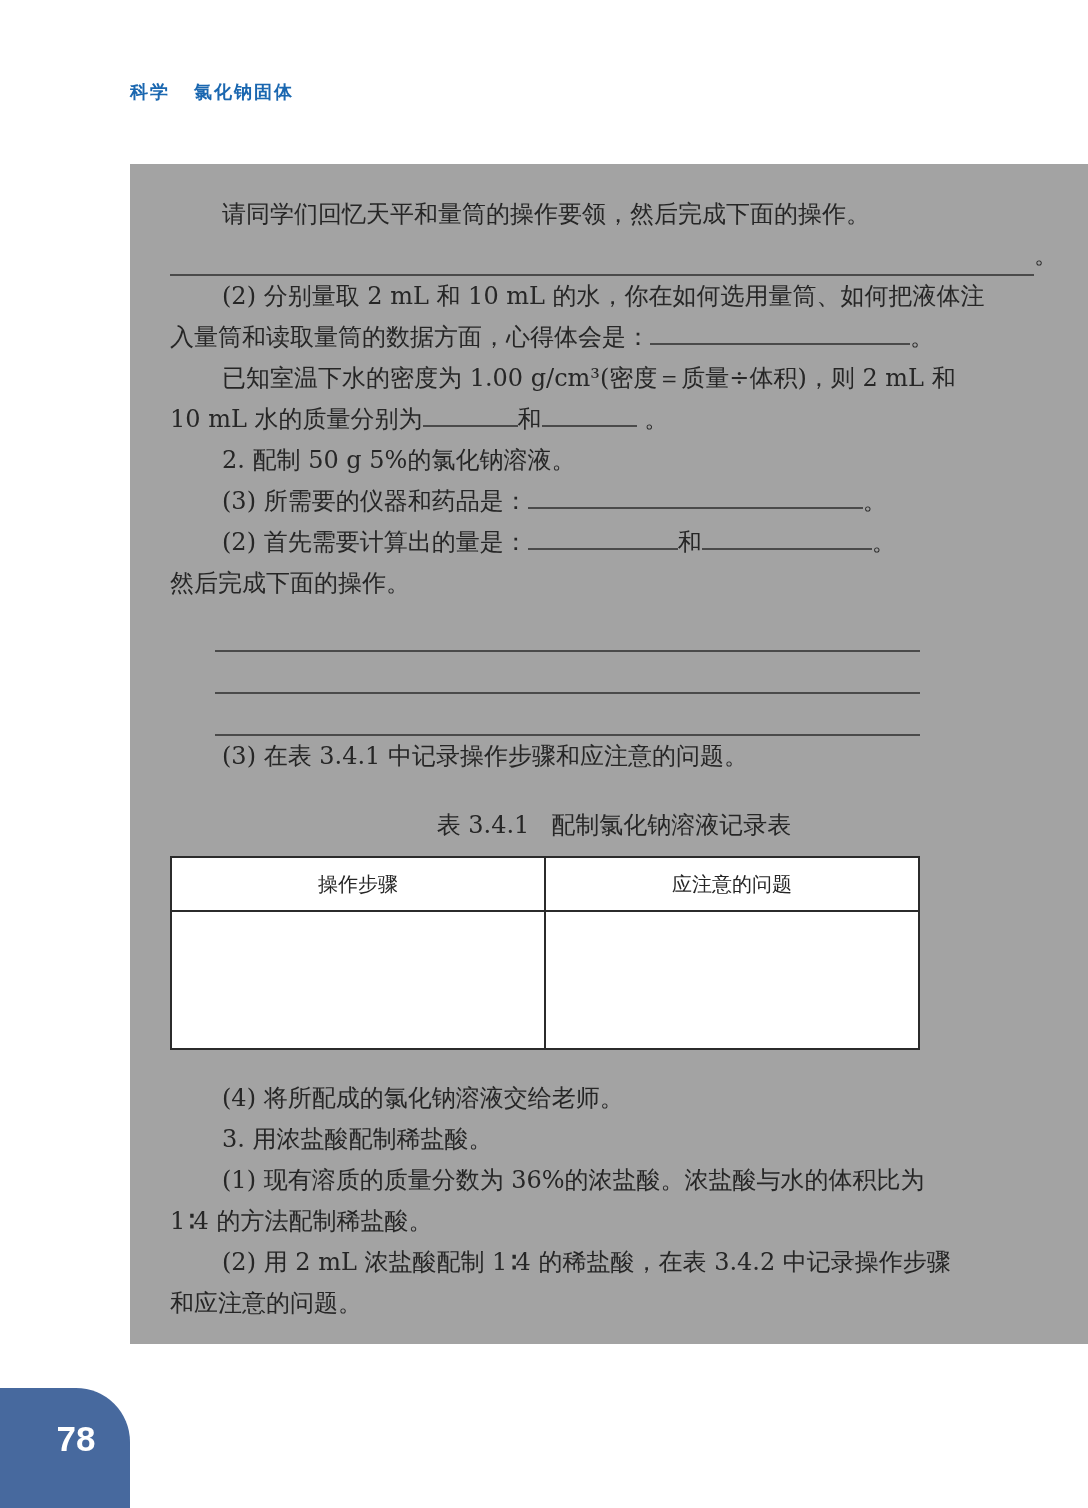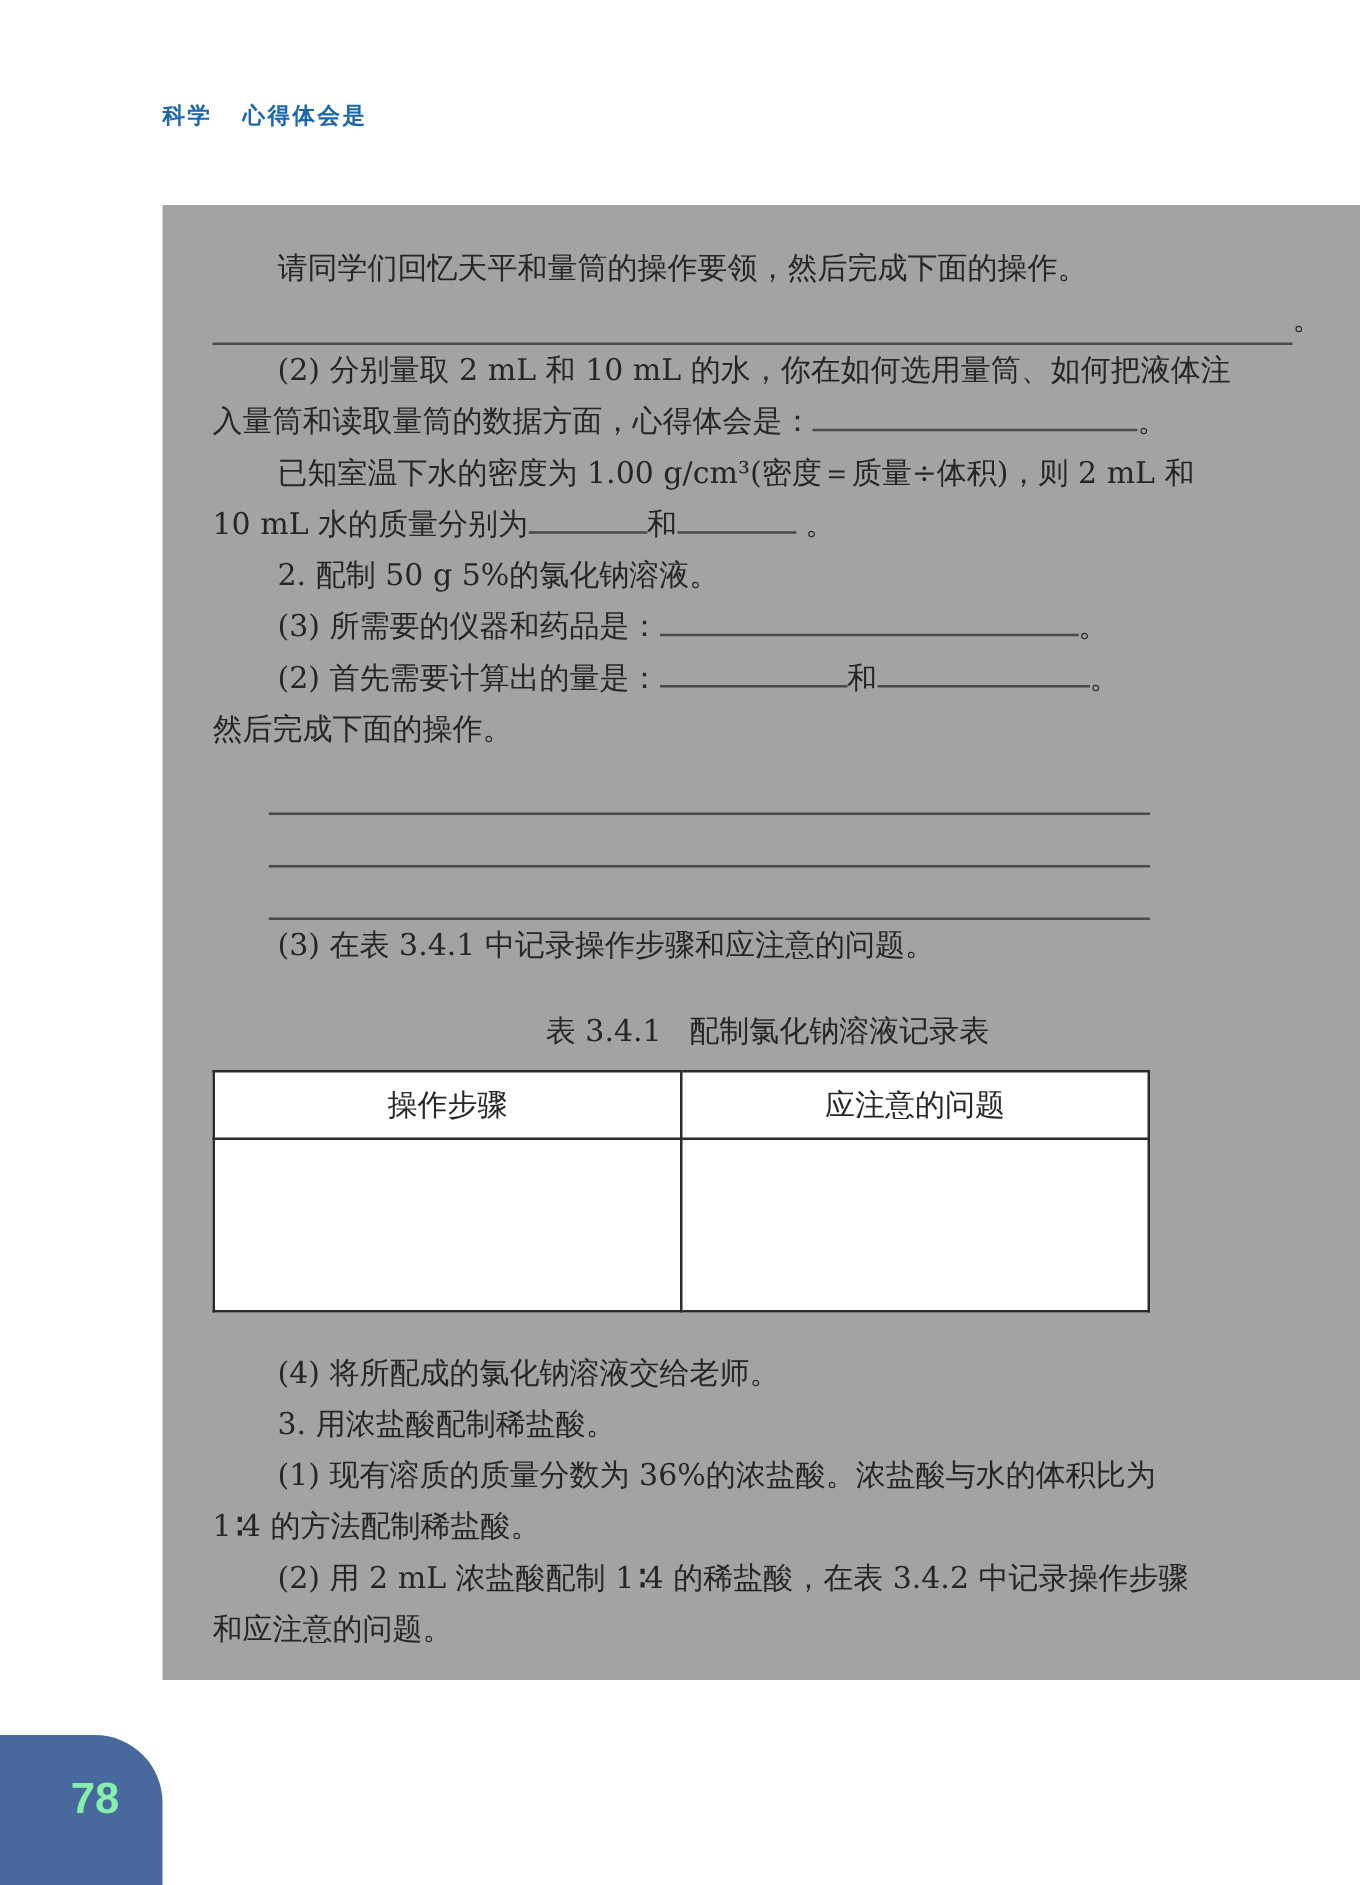--- a/index.html
+++ b/index.html
@@ -39,39 +39,39 @@
     text-align:center;font-size:24px;margin:28px 0 10px;
     white-space:nowrap;
   }
   .tcaption .cap-label{margin-right:22px;}
   table.record{
     border-collapse:collapse;width:750px;background:#ffffff;
     table-layout:fixed;
   }
   table.record th, table.record td{
     border:2px solid #2b2b2b;font-weight:normal;
-    font-size:24px;text-align:center;padding:0;
+    font-size:20px;text-align:center;padding:0;
   }
   table.record th{height:52px;}
   table.record td{height:136px;}
   .page-num{
     position:absolute;left:0;top:1388px;width:130px;height:120px;
     background:#47699e;border-top-right-radius:54px;
-    color:#86efac;font-family:"Liberation Sans","DejaVu Sans",sans-serif;
+    color:#ffffff;font-family:"Liberation Sans","DejaVu Sans",sans-serif;
     font-weight:bold;font-size:35px;
     display:flex;align-items:center;justify-content:center;
     box-sizing:border-box;padding-left:22px;padding-bottom:18px;
   }
 </style>
 </head>
 <body>
 
 <div class="book-header">
   <span>科学</span>
-  <span>心得体会是</span>
+  <span>氯化钠固体</span>
 </div>
 
 <div class="content">
 
   <p class="line indent">请同学们回忆天平和量筒的操作要领，然后完成下面的操作。</p>
 
 
   <p class="fillrow">
     <span class="grow"></span>
       <span>。</span>

